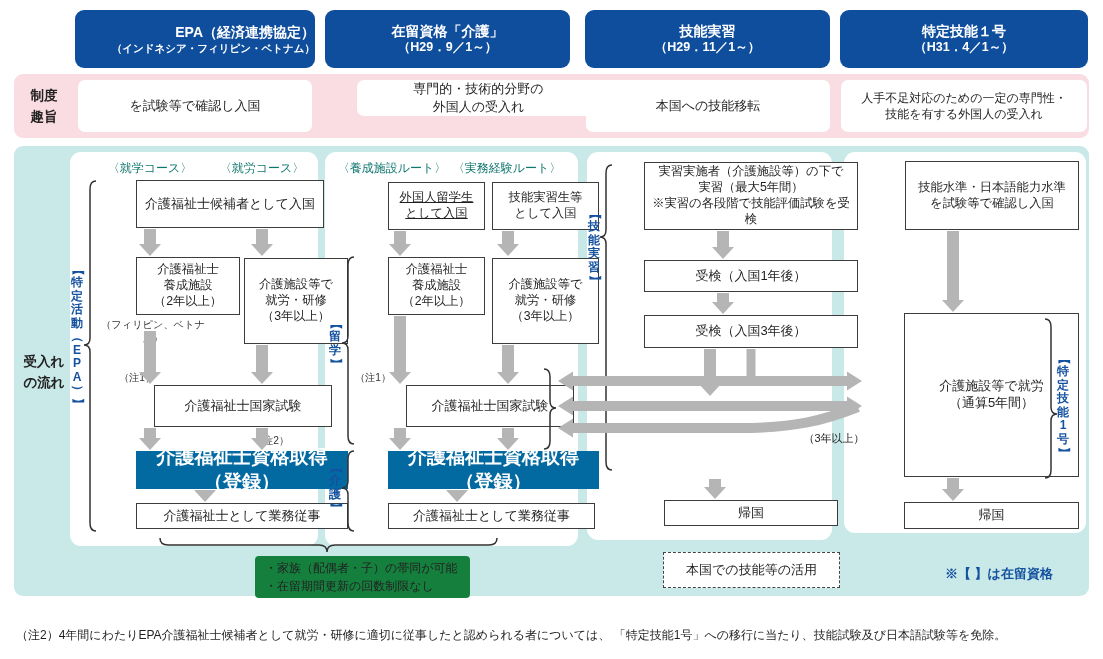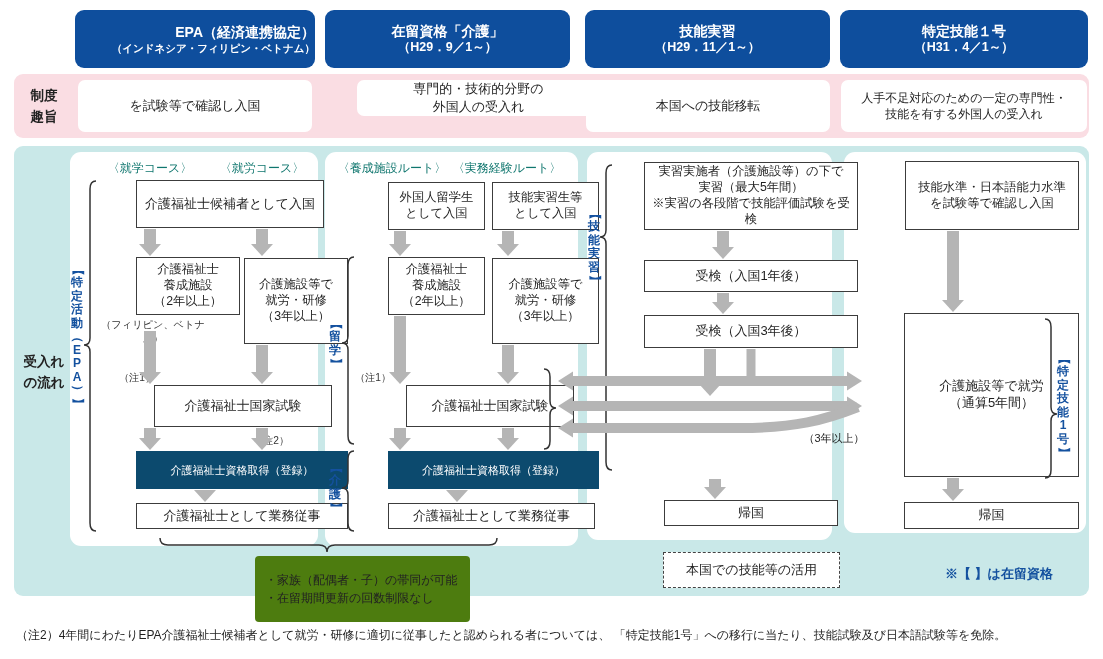--- a/index.html
+++ b/index.html
@@ -25,30 +25,30 @@
         font-size:13px;line-height:1.35;white-space:pre-line;}
   .pbox.sm{font-size:12px;}
   
   .panel{position:absolute;z-index:2;background:#fff;border-radius:11px;}
   
   .bx{position:absolute;z-index:10;background:#fff;border:1.5px solid #3c3c3c;
       display:flex;align-items:center;justify-content:center;text-align:center;
       font-size:13px;color:#1f1f1f;line-height:1.3;white-space:pre-line;padding:2px 2px;
       box-sizing:border-box;margin-left:36px;}
   .bx.f12{font-size:12.3px;}
-  .bx.red{background:#0c4a6e;border:none;color:#fff;font-weight:normal;font-size:11px;}
+  .bx.red{background:#0369a1;border:none;color:#fff;font-weight:bold;font-size:19px;}
   .bx.dashed{border:1.6px dashed #444;}
   .course{position:absolute;z-index:10;font-size:12px;color:#0f766e;text-align:center;}
   .small-note{position:absolute;z-index:10;font-size:10.2px;color:#333;text-align:center;}
   .vlabel{position:absolute;z-index:12;display:flex;flex-direction:column;align-items:center;
           color:#14519f;font-weight:bold;font-size:12px;line-height:1.12;}
   .vlabel span{display:block;}
   .vlabel span.rot{transform:rotate(90deg);}
-  .family{position:absolute;z-index:10;background:#4d7c0f;border-radius:4px;font-size:12px;
-          color:#222;line-height:1.5;padding:15px 10px;white-space:pre-line;text-align:left;
+  .family{position:absolute;z-index:10;background:#15803d;border-radius:4px;font-size:12px;
+          color:#222;line-height:1.5;padding:3px 10px;white-space:pre-line;text-align:left;
           box-sizing:border-box;}
   .visanote{position:absolute;z-index:10;color:#14519f;font-weight:bold;font-size:13px;}
   .threeyears{position:absolute;z-index:31;font-size:11px;color:#222;text-align:center;}
   .fnote{position:absolute;z-index:2;font-size:12px;color:#1f1f1f;}
   #arrows{position:absolute;left:0;top:0;z-index:30;pointer-events:none;}
 </style>
 </head>
 <body>
 
 <div class="page">
@@ -124,21 +124,21 @@
       <span>留</span>
       <span>学</span>
       <span class="rot">】</span>
     </div>
   <div class="vlabel" style="left:327px;top:461px;width:16px;">
       <span class="rot">【</span>
       <span>介</span>
       <span>護</span>
       <span class="rot">】</span>
     </div>
-  <div class="bx f12" style="left:352px;top:182px;width:97px;height:48px;">外国人留学生
+  <div class="bx f12" style="left:352px;top:182px;width:97px;height:48px;text-decoration:underline;">外国人留学生
 として入国</div>
   <div class="bx f12" style="left:456px;top:182px;width:107px;height:48px;">技能実習生等
 として入国</div>
   <div class="bx f12" style="left:352px;top:257px;width:97px;height:58px;">介護福祉士
 養成施設
 （2年以上）</div>
   <div class="bx f12" style="left:456px;top:258px;width:107px;height:86px;">介護施設等で
 就労・研修
 （3年以上）</div>
   <div class="small-note" style="left:352px;top:371px;width:42px;">（注1）</div>

